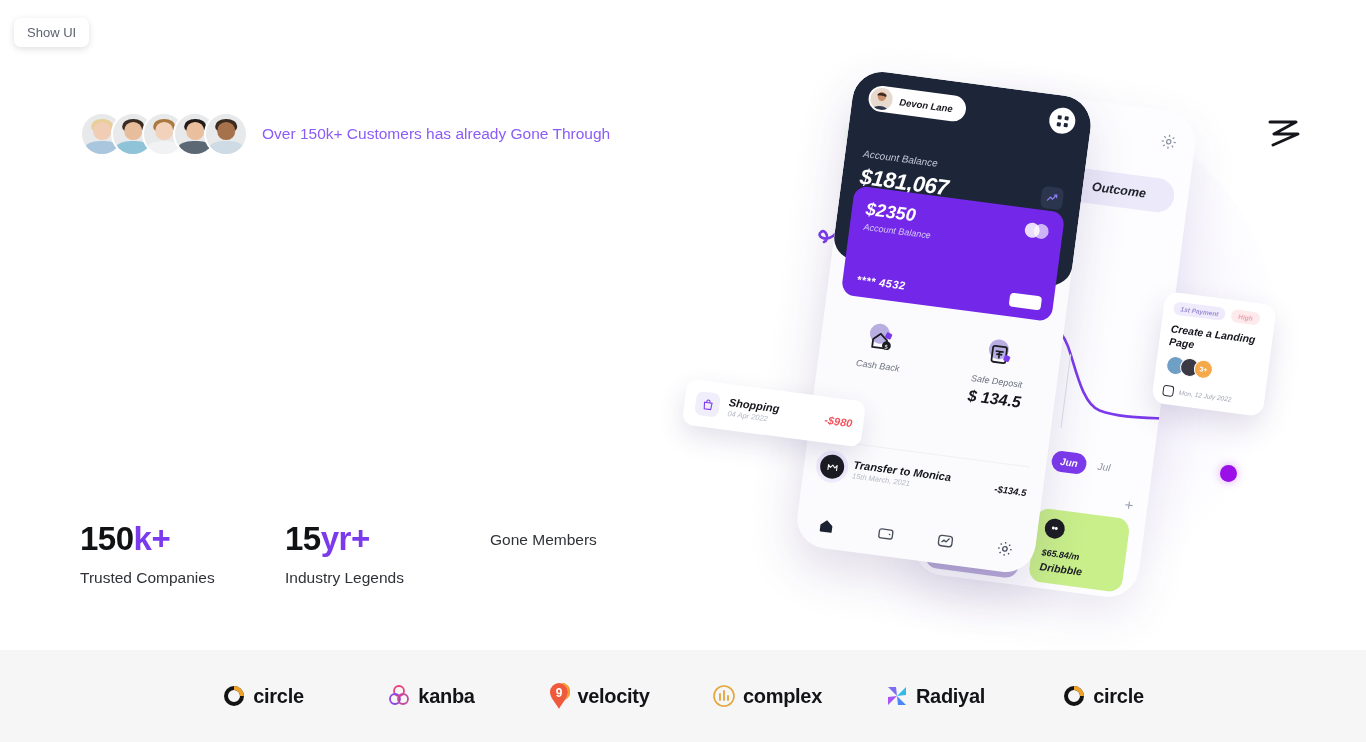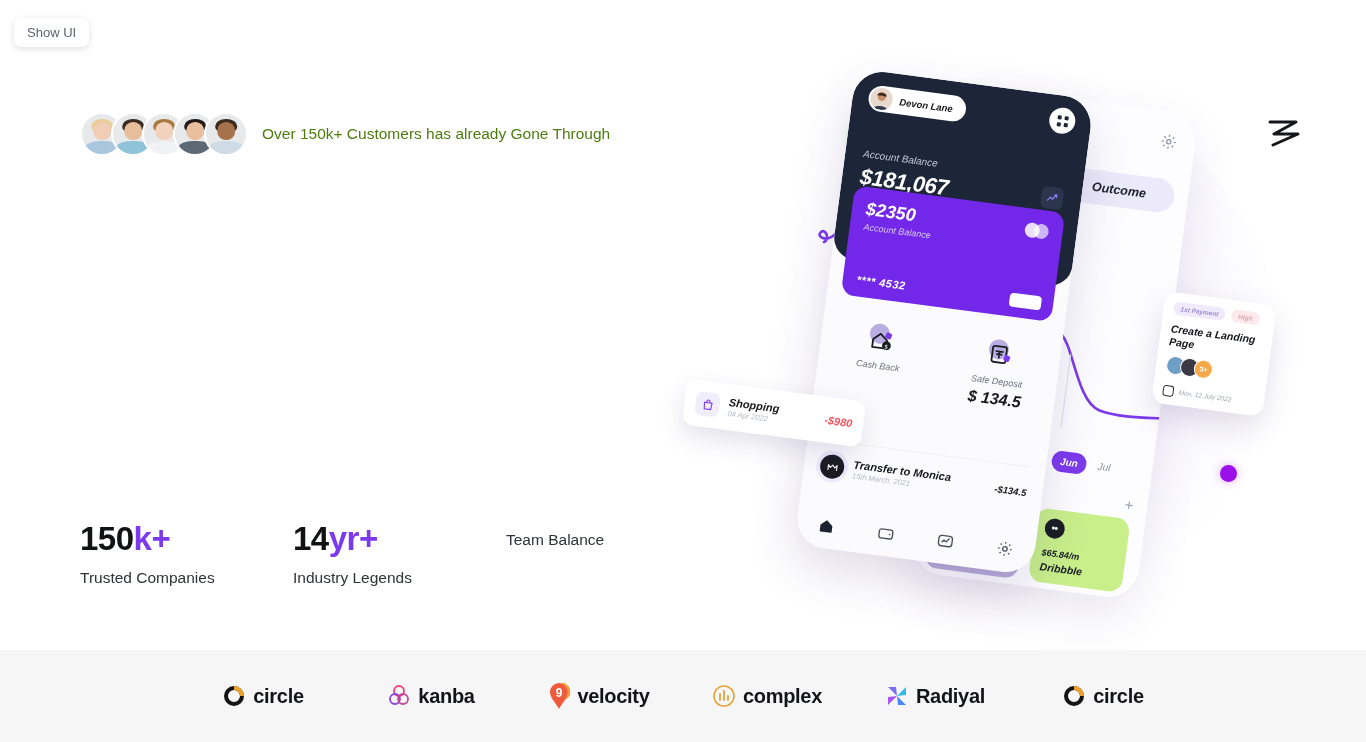--- a/index.html
+++ b/index.html
@@ -95,24 +95,24 @@
     background-size: cover; background-position: center top;
     position: relative; overflow: hidden;
   }
   .av:first-child { margin-left: 0; }
   .av .head { position: absolute; left: 50%; top: 21%; width: 44%; height: 44%;
     transform: translateX(-50%); border-radius: 50%; }
   .av .hair { position: absolute; left: 50%; top: 12%; width: 54%; height: 36%;
     transform: translateX(-50%); border-radius: 50% 50% 42% 42%; }
   .av .body { position: absolute; left: 50%; bottom: -8%; width: 84%; height: 40%;
     transform: translateX(-50%); border-radius: 44% 44% 0 0; }
-  .social-text { font-size: 15.5px; line-height: 1.48; color: #4d7c0f; }
-
-  
-  .stats { position: absolute; left: 80px; top: 520px; display: flex; gap: 16px; }
+  .social-text { font-size: 15.5px; line-height: 1.48; color: #8b5cf6; }
+
+  
+  .stats { position: absolute; left: 80px; top: 520px; display: flex; gap: 8px; }
   .stat { width: 197px; }
   .stat .num { font-size: 33px; font-weight: 700; color: #111214; letter-spacing: -0.5px; }
   .stat .num .suffix { color: #7c3aed; }
   .stat .lbl { margin-top: 11px; font-size: 15.5px; color: #2f3237; }
 
   
   .logobar {
     position: absolute; left: 0; top: 650px; width: 1366px; height: 92px;
     background: #f6f6f7;
     display: flex; align-items: center; justify-content: center; gap: 0;
@@ -347,25 +347,25 @@
       <div class="social-text">Over 150k+ Customers has already Gone Through</div>
     </div>
   </div>
 
   <div class="stats">
     <div class="stat">
       <div class="num"><span>150</span><span class="suffix">k+</span></div>
       <div class="lbl">Trusted Companies</div>
     </div>
     <div class="stat">
-      <div class="num"><span>14</span><span class="suffix">yr+</span></div>
+      <div class="num"><span>15</span><span class="suffix">yr+</span></div>
       <div class="lbl">Industry Legends</div>
     </div>
     <div class="stat">
-      <div class="lbl">Team Balance</div>
+      <div class="lbl">Gone Members</div>
     </div>
   </div>
 
   <div class="mockup">
     <div class="glow"></div>
 
     <div class="dot-green"></div>
     <div class="dot-purple"></div>
 
     <span class="squiggle-a">

